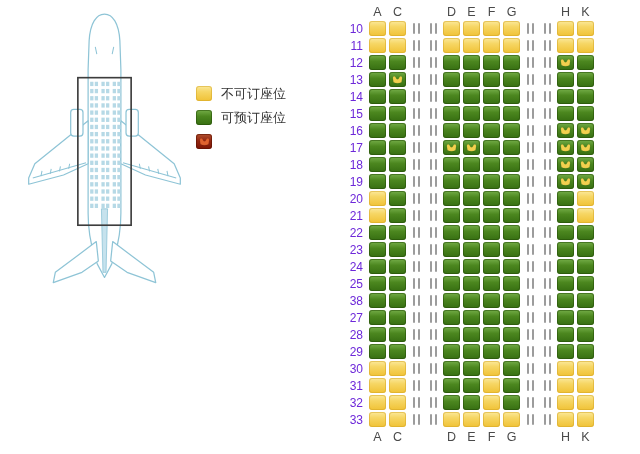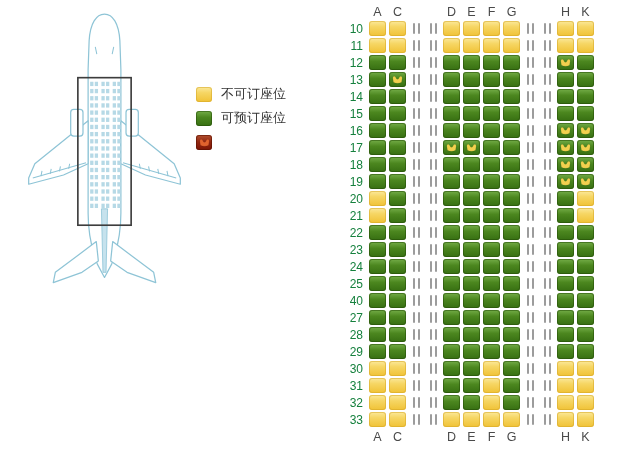--- a/index.html
+++ b/index.html
@@ -4,21 +4,21 @@
 <style>
   html,body{margin:0;padding:0;background:#fff;}
   .stage{
     position:relative;width:640px;height:454px;background:#fff;overflow:hidden;
     font-family:"Liberation Sans", sans-serif;
   }
   
   .plane{position:absolute;left:22px;top:8px;}
   
   .legend{position:absolute;left:196px;top:86px;display:flex;flex-direction:column;gap:8px;}
-  .legend-item{display:flex;align-items:center;gap:9px;height:16px;}
+  .legend-item{display:flex;gap:9px;height:16px;}
   .legend-label{font-size:13px;color:#333;line-height:16px;white-space:nowrap;}
   .swatch{width:16px;height:15px;border-radius:3px;flex:0 0 auto;
           display:flex;align-items:center;justify-content:center;}
   
   .st-U{background:linear-gradient(180deg,#fbe99b 0%,#f6d664 38%,#f0c236 100%);
         box-shadow:inset 0 0 0 1px rgba(213,168,40,.55);}
   .st-A,.st-B{background:linear-gradient(180deg,#74ad48 0%,#4c871f 42%,#376f12 100%);
         box-shadow:inset 0 0 0 1px rgba(36,77,8,.55);}
   .st-S{background:linear-gradient(180deg,#b2512f 0%,#932711 45%,#7d1505 100%);
         box-shadow:inset 0 0 0 1px rgba(90,16,2,.6);}
@@ -29,21 +29,21 @@
   .seatmap{
     position:absolute;left:342px;top:3px;
     display:grid;
     grid-template-columns:24px 17px 17px 14px 14px 17px 17px 17px 17px 14px 14px 17px 17px;
     grid-auto-rows:17px;
     column-gap:3px;
     align-items:center;justify-items:center;
   }
   .seatmap .hdr-row-cell{height:20px;display:flex;align-items:center;justify-content:center;}
   .colhead{font-size:12.5px;color:#4a4a4a;}
-  .rowlab{font-size:12px;color:#15803d;justify-self:end;padding-right:3px;}
+  .rowlab{font-size:12px;color:#6d28d9;justify-self:end;padding-right:3px;}
   .seat{width:17px;height:15px;border-radius:3px;
         display:flex;align-items:center;justify-content:center;}
   .seat svg,.swatch svg{display:block;}
 </style>
 </head>
 <body>
 
 <div class="stage">
 
   <svg class="plane" width="165" height="292" viewBox="0 0 160 285">
@@ -665,21 +665,21 @@
       <div class="aisle-mark">
         <i></i>
         <i></i>
       </div>
       <div class="aisle-mark">
         <i></i>
         <i></i>
       </div>
       <div class="seat st-A"></div>
       <div class="seat st-A"></div>
-      <span class="rowlab">40</span>
+      <span class="rowlab">38</span>
       <div class="seat st-A"></div>
       <div class="seat st-A"></div>
       <div class="aisle-mark">
         <i></i>
         <i></i>
       </div>
       <div class="aisle-mark">
         <i></i>
         <i></i>
       </div>

